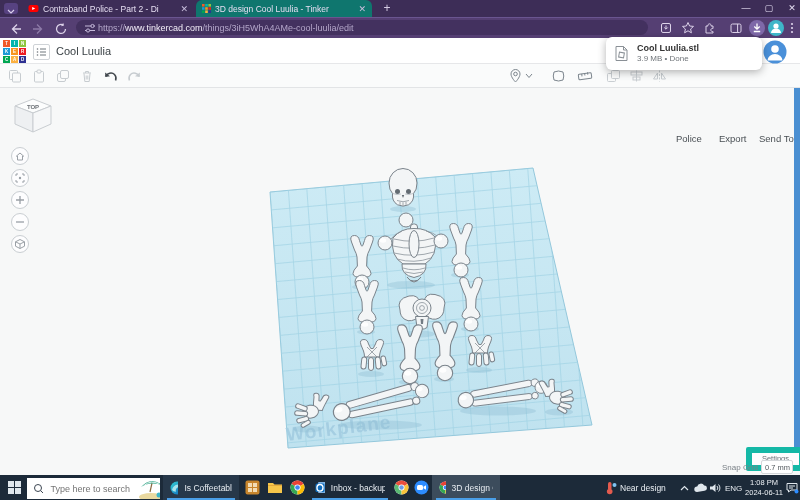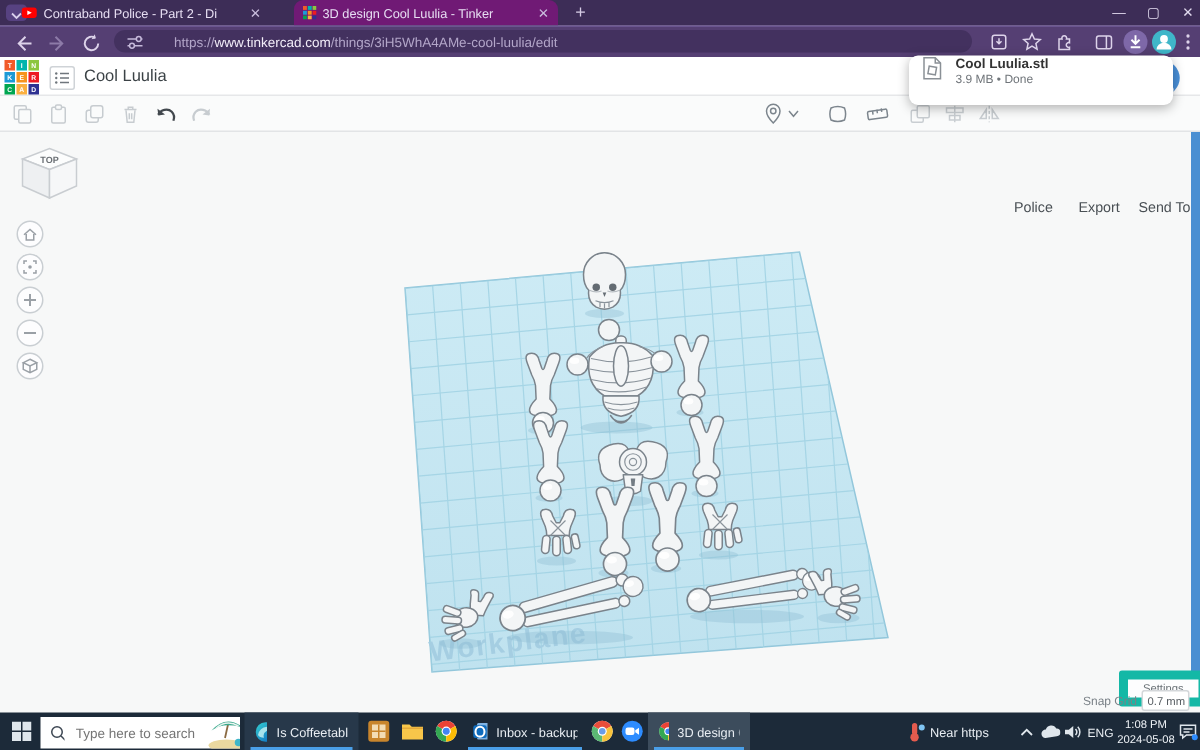--- a/index.html
+++ b/index.html
@@ -5,34 +5,34 @@
   html,body{margin:0;padding:0;background:#222;}
   #screen{position:relative;width:800px;height:500px;overflow:hidden;
     font-family:"Liberation Sans",sans-serif;background:#f7f8f8;}
   .abs{position:absolute;}
   
   #tabstrip{left:0;top:0;width:800px;height:17px;background:#3d2d57;}
   .tab{position:absolute;top:0;height:17px;display:flex;align-items:center;gap:4px;
     padding:0 6px;box-sizing:border-box;overflow:hidden;}
   .tab .t{font-size:8.5px;color:#e6def2;white-space:nowrap;overflow:hidden;width:118px;}
   .tab .x{font-size:9px;color:#c9bedd;margin-left:auto;}
-  #tab1{left:8px;width:172px;}
-  #tab2{left:196px;width:176px;background:#701a75;border-radius:6px 6px 0 0;}
+  #tab1{left:22px;width:172px;}
+  #tab2{left:196px;width:176px;background:#0f766e;border-radius:6px 6px 0 0;}
   #tabsearch{left:4px;top:3px;width:14px;height:11px;background:#574281;border-radius:3px;}
   #newtab{left:380px;top:1px;color:#d5cbe4;font-size:12px;width:14px;text-align:center;}
   .winbtn{top:2px;width:16px;height:13px;color:#e3dcf0;font-size:9px;text-align:center;line-height:13px;}
   #navbar{left:0;top:17px;width:800px;height:21px;background:#553f73;border-top:1px solid #6a5590;box-sizing:border-box;}
   #urlpill{left:76px;top:20px;width:572px;height:15px;background:#43315f;border-radius:8px;
-    display:flex;align-items:center;padding:0 8px;box-sizing:border-box;gap:20px;}
+    display:flex;align-items:center;padding:0 8px;box-sizing:border-box;gap:2px;}
   #urltext{font-size:9px;white-space:nowrap;overflow:hidden;}
   #urltext .dim{color:#b3a6c9;} #urltext .host{color:#f2edf8;}
   .navicon{top:21px;width:14px;height:14px;}
   
-  #dlpopup{left:606px;top:37px;width:176px;height:33px;background:#fff;border-radius:6px;
-    box-shadow:0 2px 8px rgba(0,0,0,.3);z-index:60;display:flex;padding:0 8px;box-sizing:border-box;gap:8px;}
+  #dlpopup{left:606px;top:37px;width:156px;height:33px;background:#fff;border-radius:6px;
+    box-shadow:0 2px 8px rgba(0,0,0,.3);z-index:60;display:flex;align-items:center;padding:0 8px;box-sizing:border-box;gap:8px;}
   #dlname{font-size:9px;font-weight:bold;color:#333;line-height:11px;}
   #dlstatus{font-size:8px;color:#70757a;line-height:10px;}
   
   #tcheader{left:0;top:38px;width:800px;height:26px;background:#fff;border-bottom:1px solid #e6e7e9;box-sizing:border-box;}
   #tclogo{left:3px;top:40px;width:23px;height:23px;display:grid;grid-template-columns:repeat(3,1fr);gap:1px;}
   #tclogo span{display:block;color:#fff;font-size:4.5px;font-weight:bold;text-align:center;line-height:7px;}
   #menubtn{left:33px;top:44px;width:15px;height:14px;border:1px solid #cfd3d7;border-radius:2px;}
   #tctitle{left:56px;top:45px;font-size:11px;color:#3b4246;}
   #tctoolbar{left:0;top:64px;width:800px;height:24px;background:#fafbfb;border-bottom:1px solid #e2e4e6;box-sizing:border-box;}
   .txtbtn{top:69px;font-size:9.5px;color:#4a5055;}
@@ -533,35 +533,35 @@
     </svg>
     <span class="lbl">3D design Cool Luu...</span>
     <div class="underline"></div>
   </div>
 
   <svg class="abs" style="left:604px;top:481px;" width="13" height="14">
     <rect x="4" y="1" width="3.5" height="8" rx="1.7" fill="#e45b4e"></rect>
       <circle cx="5.7" cy="10.5" r="2.8" fill="#e45b4e"></circle>
       <circle cx="10.5" cy="4" r="2" fill="#7fc4f2"></circle>
   </svg>
-  <div class="abs traytxt" style="left:620px;top:483px;font-size:8.5px;">Near https</div>
+  <div class="abs traytxt" style="left:620px;top:483px;font-size:8.5px;">Near design</div>
   <svg class="abs" style="left:679px;top:484px;" width="11" height="8">
       <path d="M2,6 L5.5,2.5 L9,6" stroke="#dfe6ec" fill="none" stroke-width="1.2"></path>
     </svg>
   <svg class="abs" style="left:693px;top:483px;" width="14" height="10">
       <path d="M4,9 a2.8,2.8 0 0,1 0.2,-5.6 a3.8,3.8 0 0,1 7,-0.8 a2.6,2.6 0 0,1 0.3,5.2 Z" fill="#dfe6ec"></path>
     </svg>
   <svg class="abs" style="left:709px;top:482px;" width="12" height="12">
       <path d="M1,4.5 H3.5 L6.5,2 V10 L3.5,7.5 H1 Z" fill="#dfe6ec"></path>
       <path d="M8,4 A3,3 0 0,1 8,8 M9.5,2.5 A5,5 0 0,1 9.5,9.5" stroke="#dfe6ec" fill="none"></path>
     </svg>
   <div class="abs traytxt" style="left:725px;top:484px;text-align:right;">ENG</div>
   <div id="clock" class="abs">
     <div>1:08 PM</div>
-    <div>2024-05-08</div>
+    <div>2024-06-11</div>
   </div>
   <svg class="abs" style="left:786px;top:482px;" width="13" height="12">
     <path d="M1,1.5 H11 V8 H5 L2.5,10 V8 H1 Z" fill="none" stroke="#dfe6ec"></path>
       <path d="M3,4 H9 M3,6 H7" stroke="#dfe6ec"></path>
       <circle cx="10.5" cy="9.5" r="2" fill="#2d8cff"></circle>
   </svg>
 
 </div>
 
 </body></html>

